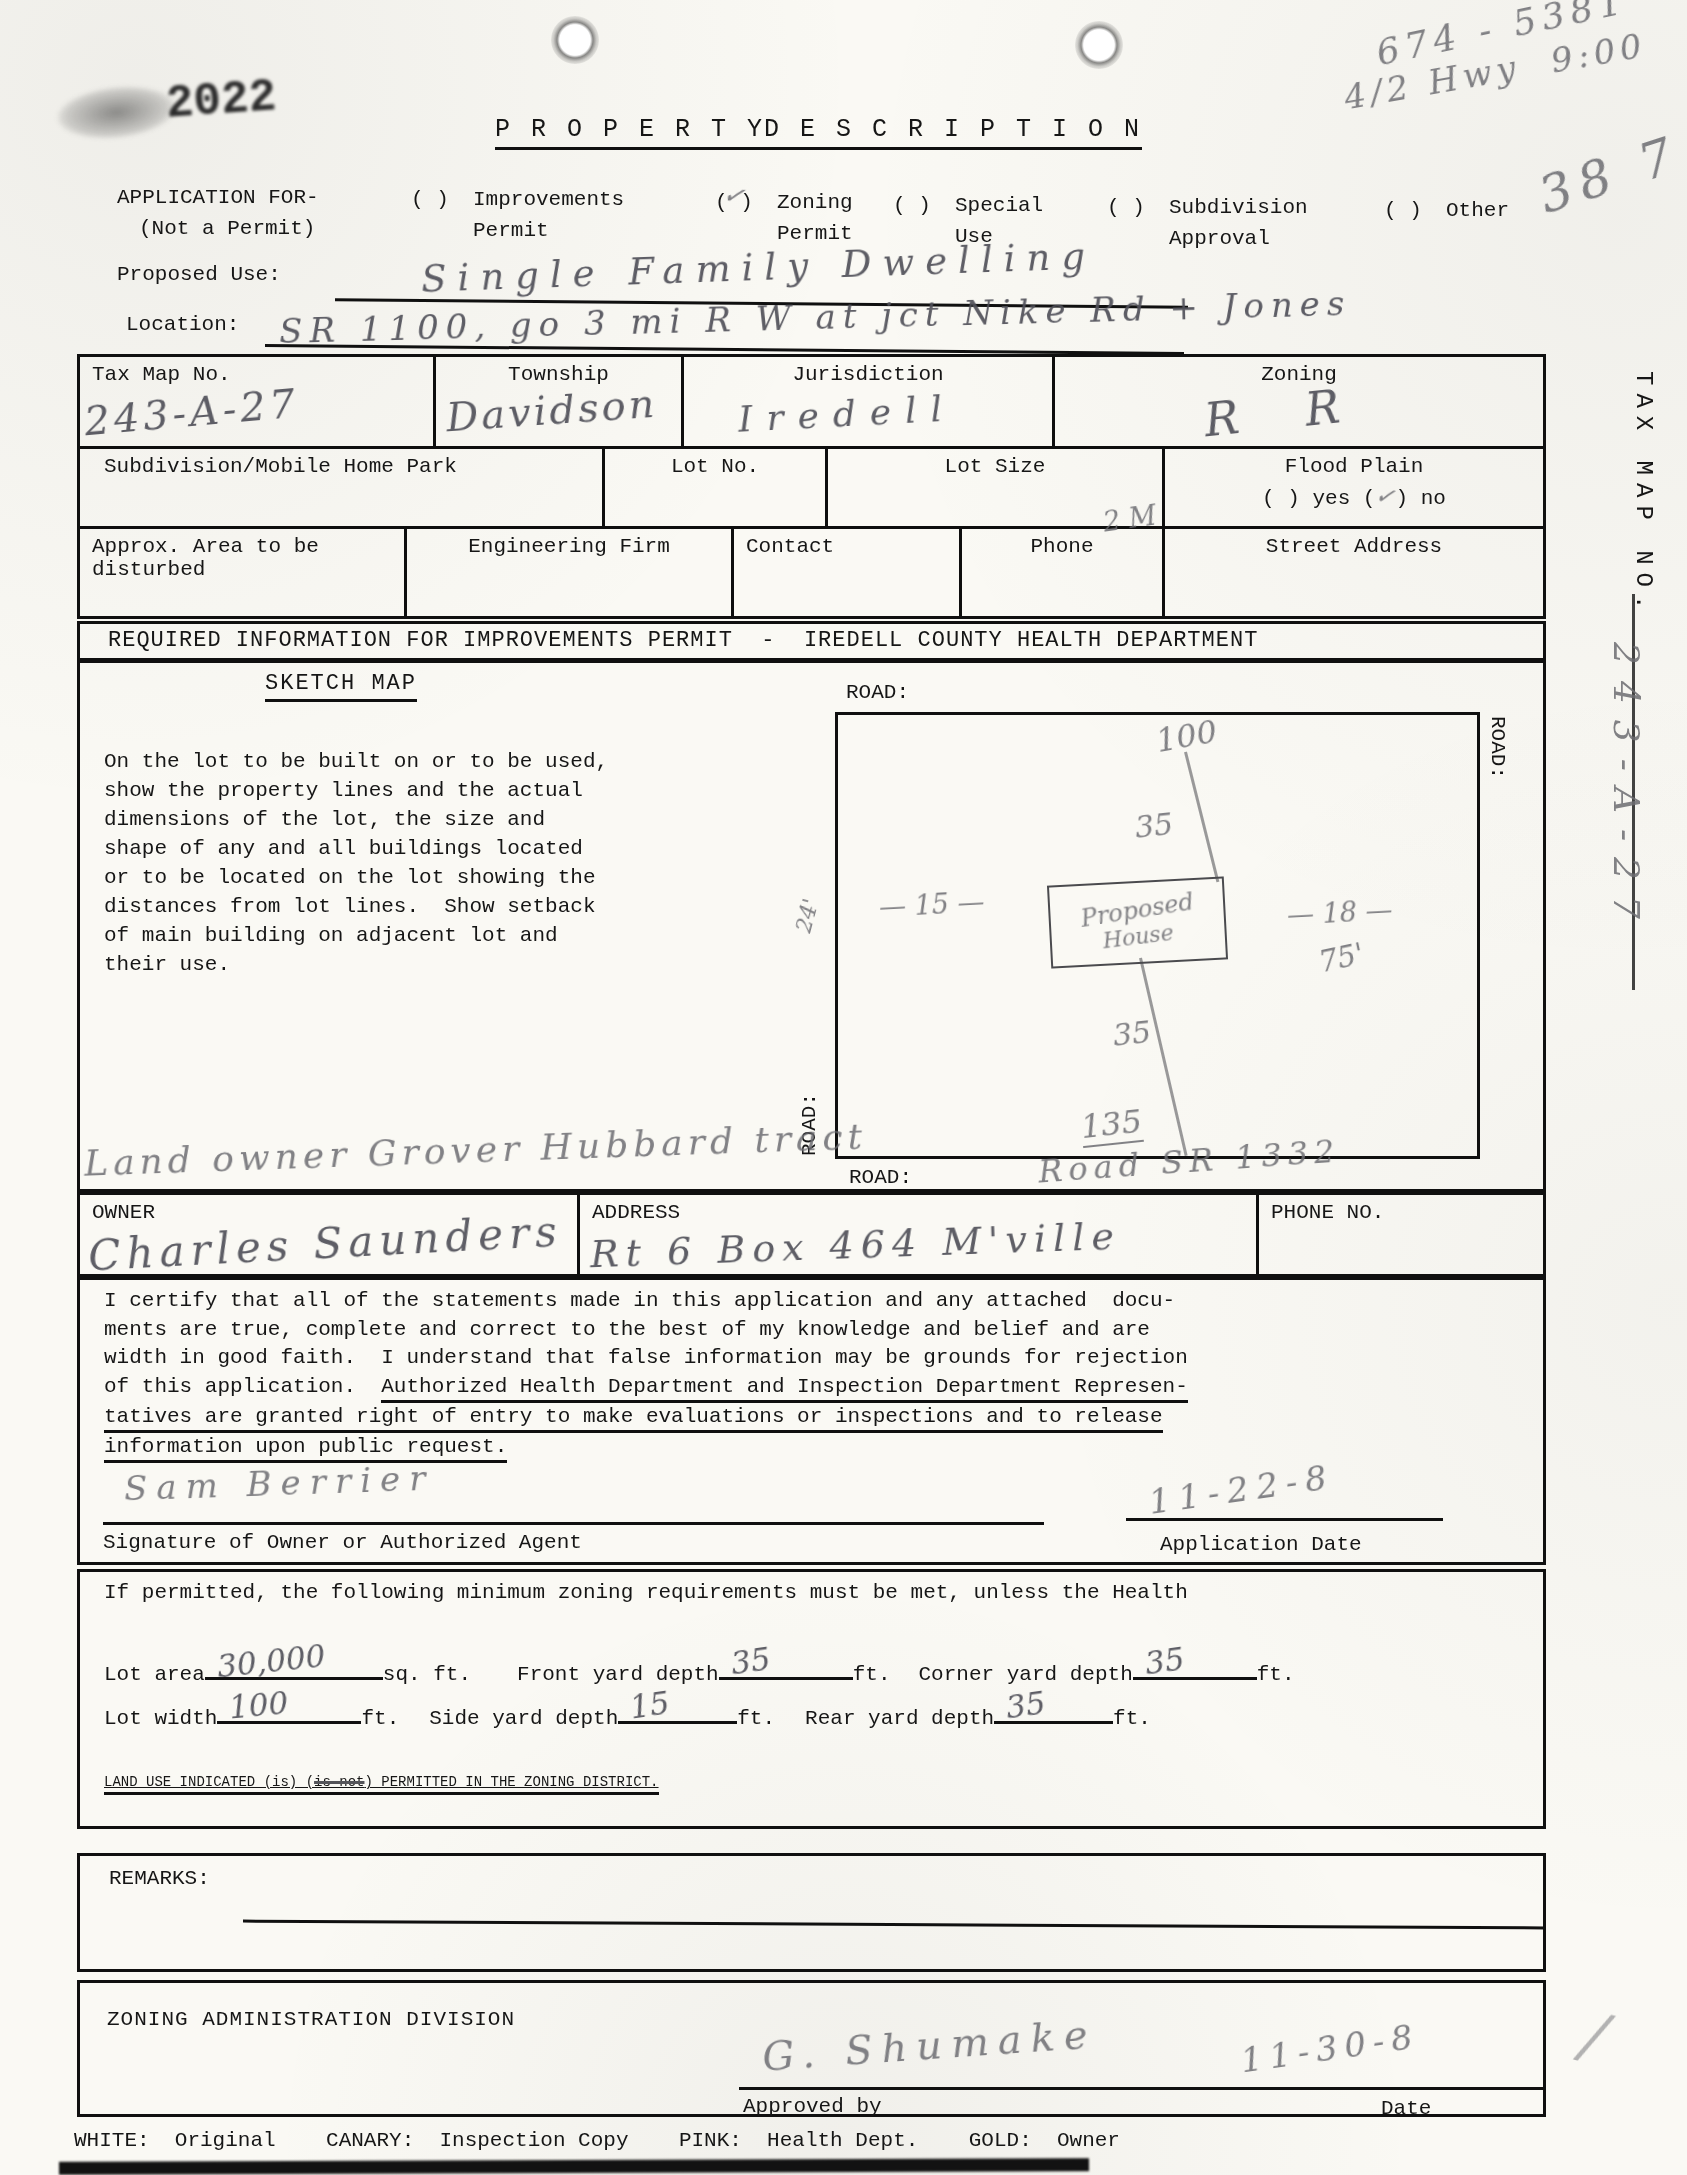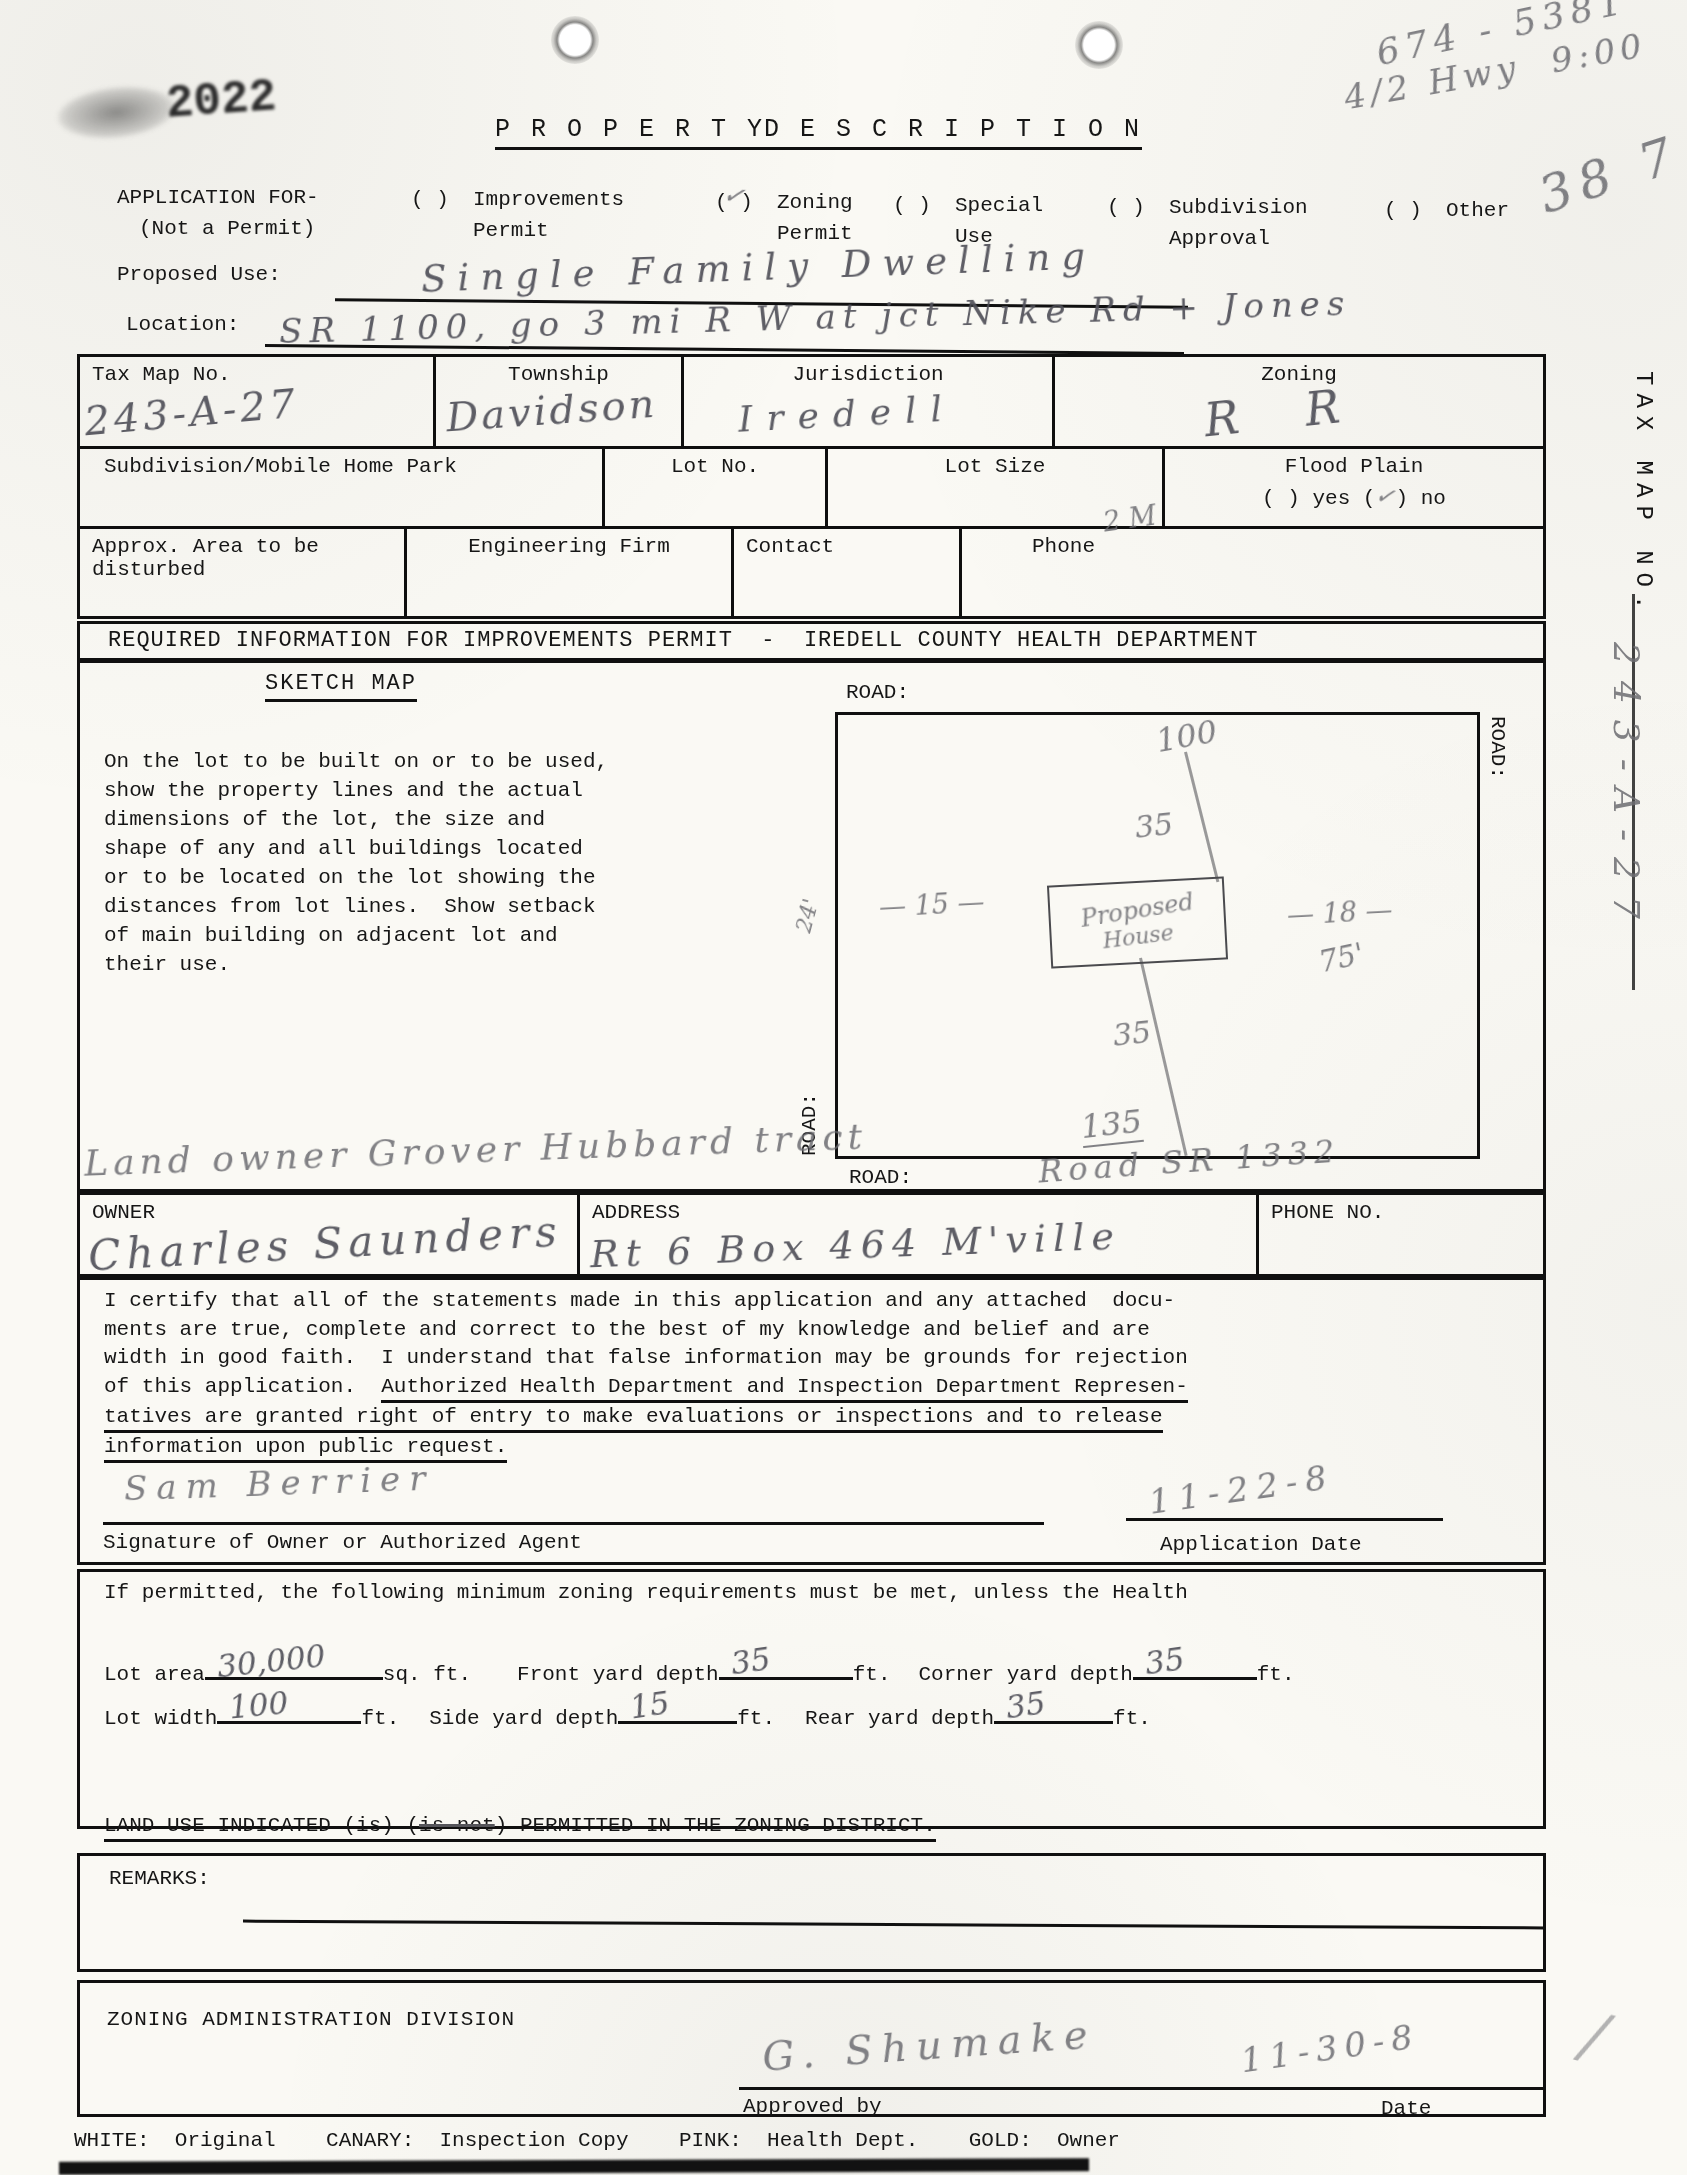--- a/index.html
+++ b/index.html
@@ -141,20 +141,23 @@
       </div>
       <div class="cell cc">
         <span class="t">Engineering Firm</span>
       </div>
       <div class="cell">
         <span class="t">Contact</span>
       </div>
       <div class="cell cc">
         <span class="t">Phone</span>
       </div>
+      <div class="cell cc">
+        <span class="t">Street Address</span>
+      </div>
     </div>
   </div>
 
   <div class="abs bx" style="left:77px;top:621px;width:1469px;height:40px;">
     <span class="t" style="display:block;font-size:22px;letter-spacing:1px;line-height:33px;padding-left:28px;">REQUIRED INFORMATION FOR IMPROVEMENTS PERMIT  -  IREDELL COUNTY HEALTH DEPARTMENT</span>
   </div>
 
   <div class="abs bx" style="left:77px;top:660px;width:1469px;height:532px;"></div>
 
   <span class="abs t" style="left:265px;top:671px;font-size:22px;letter-spacing:2px;border-bottom:3.5px solid #101010;padding-bottom:3px;">SKETCH MAP</span>
@@ -258,21 +261,21 @@
         <span class="hw t" style="font-size:31px;transform:rotate(-8deg);">15</span>
       </span>
     <span class="t">ft.</span>
     <span class="t" style="margin-left:30px;">Rear yard depth</span>
     <span class="blank" style="width:119px;">
         <span class="hw t" style="font-size:31px;transform:rotate(-8deg);">35</span>
       </span>
     <span class="t">ft.</span>
   </div>
 
-  <div class="abs" style="left:104px;top:1814px;font-size:21px;">
+  <div class="abs" style="left:104px;top:1774px;font-size:14px;text-decoration:underline;">
     <span class="u"><span class="t">LAND USE INDICATED (is) (</span><span class="t strike">is not</span><span class="t">) PERMITTED IN THE ZONING DISTRICT.</span></span>
   </div>
 
   <div class="abs bx" style="left:77px;top:1853px;width:1469px;height:119px;"></div>
   <span class="abs t" style="left:109px;top:1867px;font-size:21px;">REMARKS:</span>
   <div class="abs hline" style="left:243px;top:1923px;width:1302px;transform:rotate(.3deg);"></div>
 
   <div class="abs bx" style="left:77px;top:1980px;width:1469px;height:137px;"></div>
   <span class="abs t" style="left:107px;top:2008px;font-size:21px;letter-spacing:1px;">ZONING ADMINISTRATION DIVISION</span>
   <span class="abs hw pencil t" style="left:762px;top:2022px;font-size:40px;letter-spacing:9px;transform:rotate(-4deg);">G. Shumake</span>

